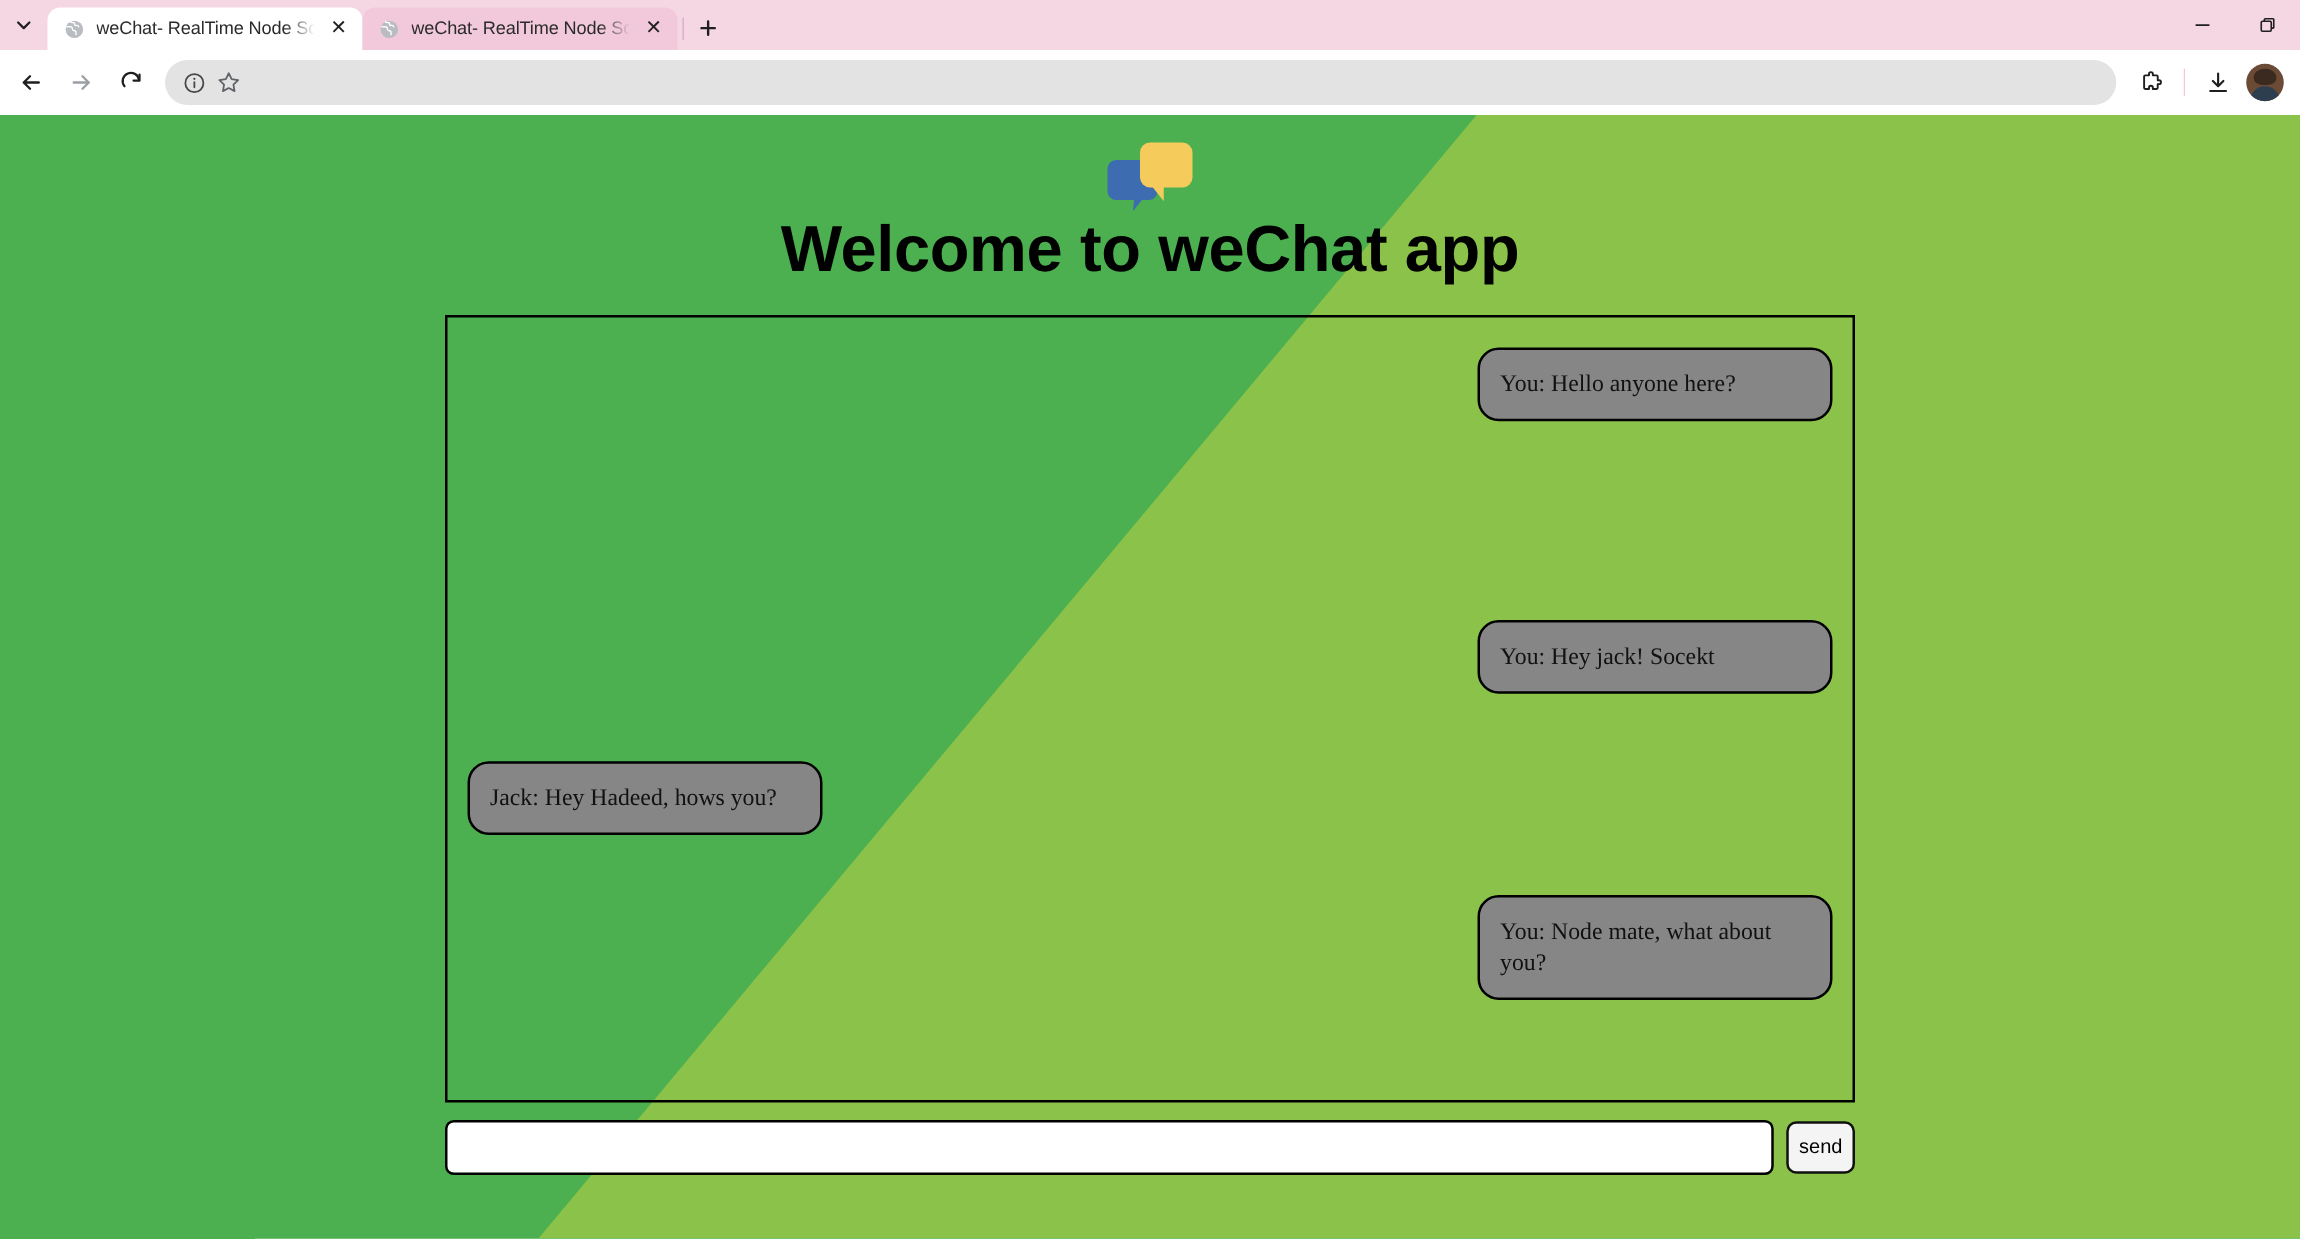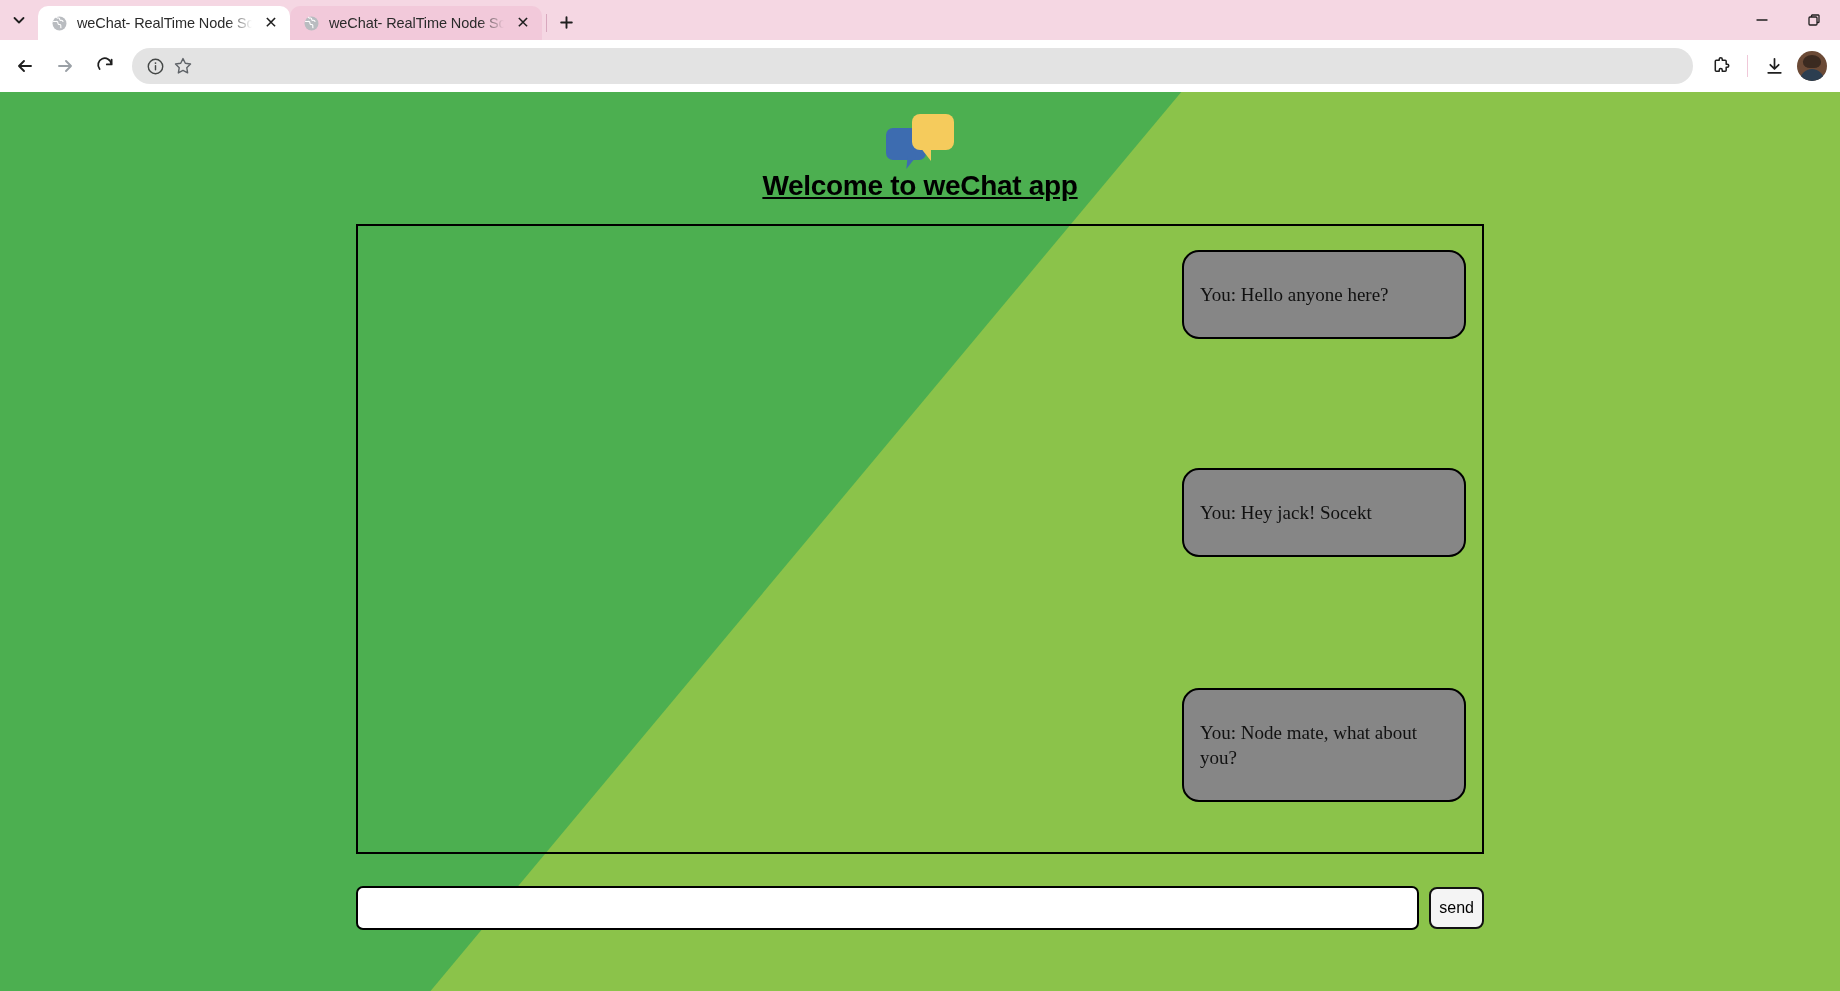--- a/index.html
+++ b/index.html
@@ -265,27 +265,26 @@
   .logo .bubble-yellow-tail {
     position: absolute;
     left: 30px; top: 33px;
     width: 0; height: 0;
     border-left: 4px solid transparent;
     border-right: 11px solid #f5cb5c;
     border-bottom: 14px solid transparent;
   }
 
   .page-title {
-    font-size: 28px;
+    font-size: 52px;
     font-weight: bold;
     color: #000000;
     letter-spacing: -0.3px;
     margin-bottom: 22px;
     font-family: "Liberation Sans", sans-serif;
-    text-decoration: underline;
   }
 
   .chat-box {
     width: 1128px;
     height: 630px;
     border: 2px solid #000000;
     position: relative;
     display: flex;
     flex-direction: column;
     overflow: hidden;
@@ -302,32 +301,32 @@
 
   .msg {
     position: absolute;
     background: #868686;
     border: 2px solid #000000;
     border-radius: 17px;
     color: #111111;
     font-family: "Liberation Serif", serif;
     font-size: 19px;
     line-height: 1.32;
-    padding: 30px 16px;
+    padding: 15px 16px;
     box-sizing: border-box;
   }
   .msg.right { right: 16px; width: 284px; }
   .msg.left  { left: 16px;  width: 284px; }
 
   .composer {
     width: 1128px;
     display: flex;
     align-items: center;
     gap: 10px;
-    margin-top: 32px;
+    margin-top: 14px;
   }
 
   .composer-input {
     flex: 1 1 auto;
     height: 44px;
     background: #ffffff;
     border: 2px solid #000000;
     border-radius: 7px;
     font-size: 16px;
     padding: 0 12px;
@@ -483,20 +482,21 @@
         <div class="bubble-yellow"></div>
         <div class="bubble-yellow-tail"></div>
       </div>
 
       <h1 class="page-title">Welcome to weChat app</h1>
 
       <div class="chat-box">
         <ul class="msg-list">
           <li class="msg right" style="top:24px">You: Hello anyone here?</li>
           <li class="msg right" style="top:242px">You: Hey jack! Socekt</li>
+          <li class="msg left" style="top:355px">Jack: Hey Hadeed, hows you?</li>
           <li class="msg right" style="top:462px">You: Node mate, what about you?</li>
         </ul>
       </div>
 
       <div class="composer">
         <input class="composer-input" type="text" placeholder="" style="">
         <button class="send-btn">send</button>
       </div>
 
     </div>

